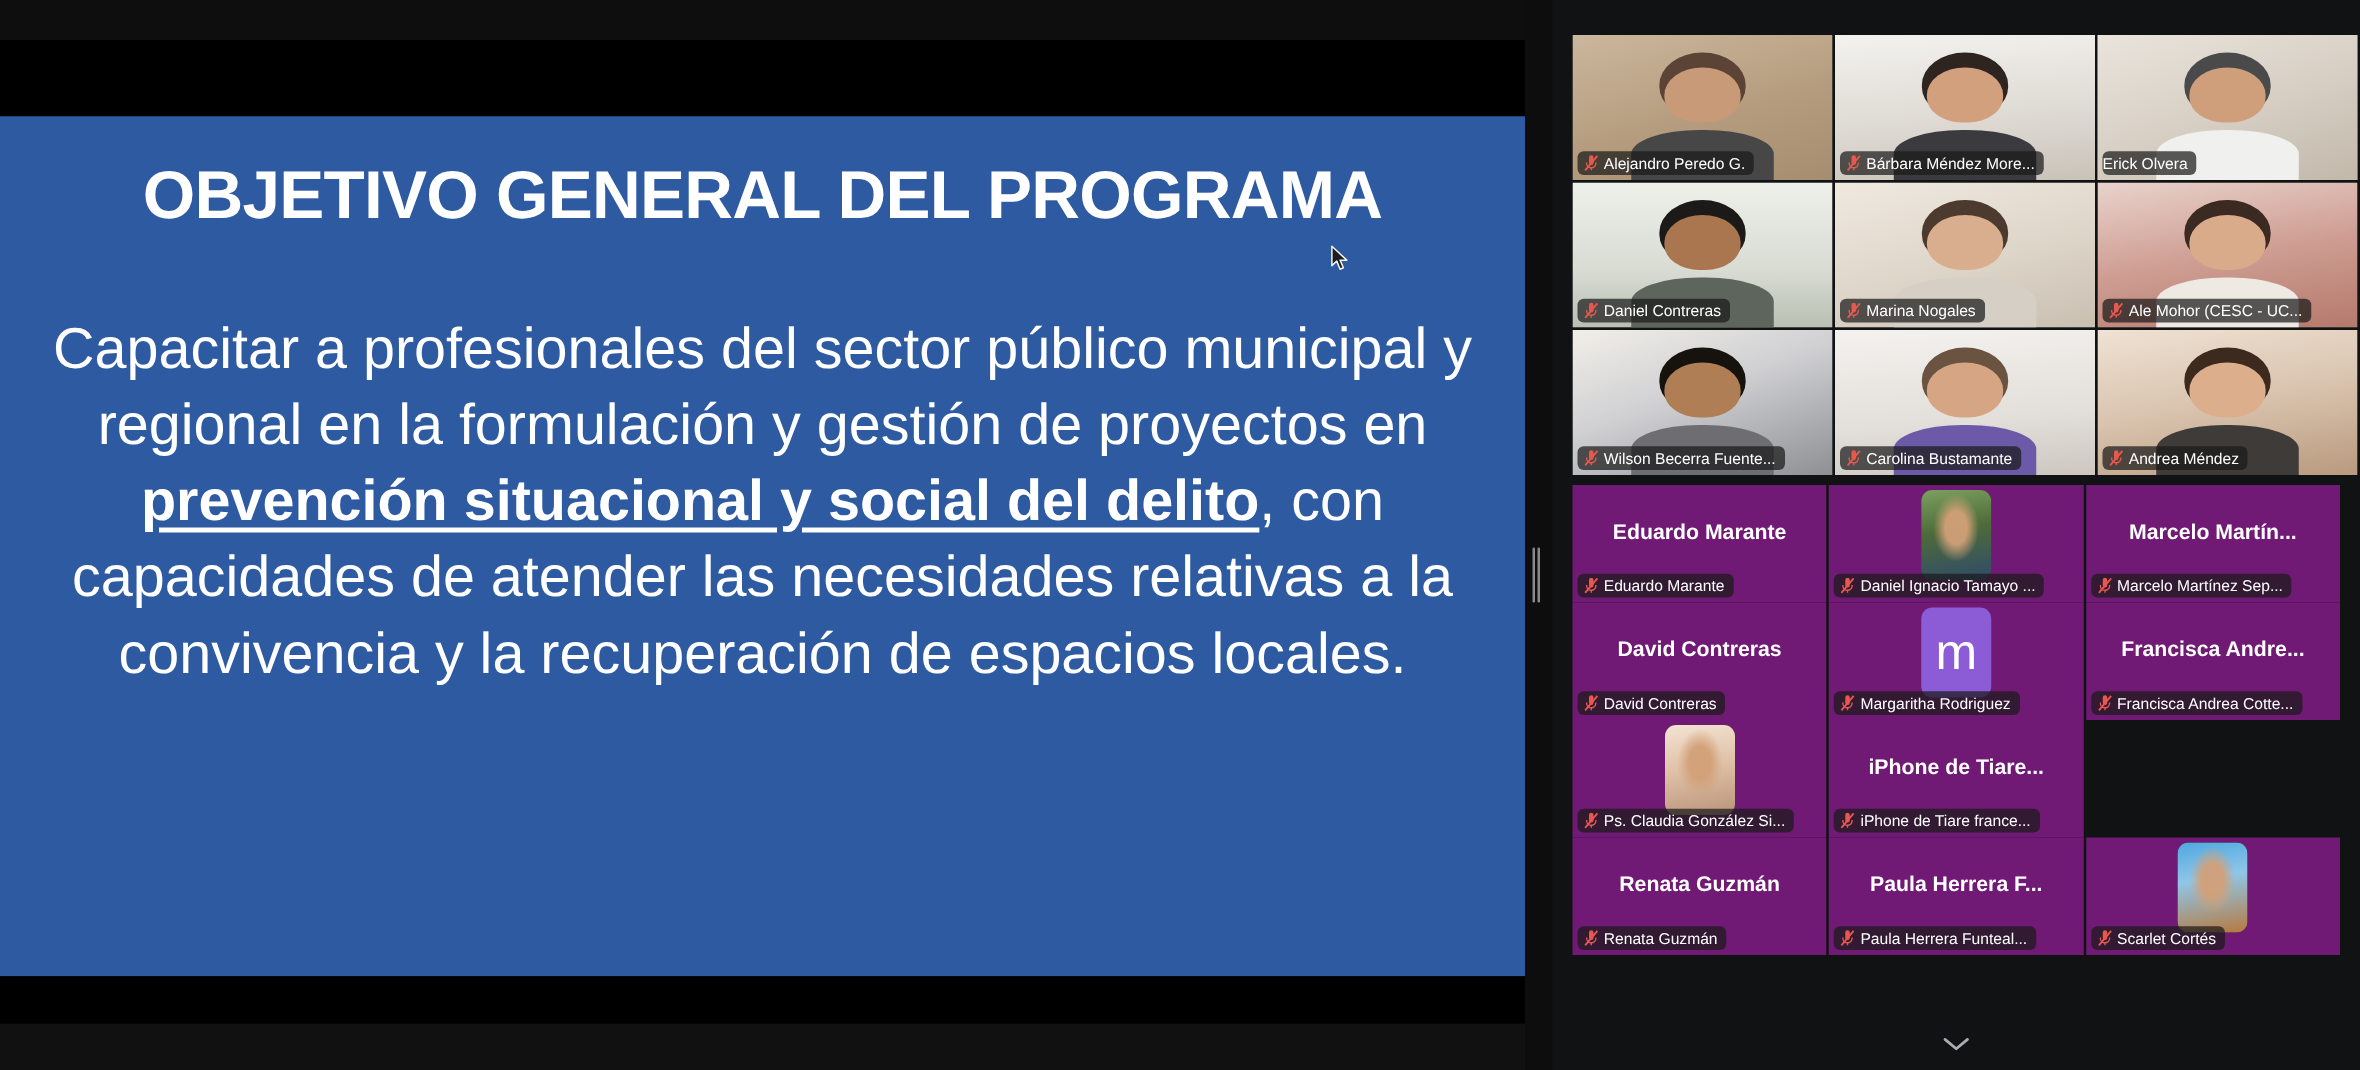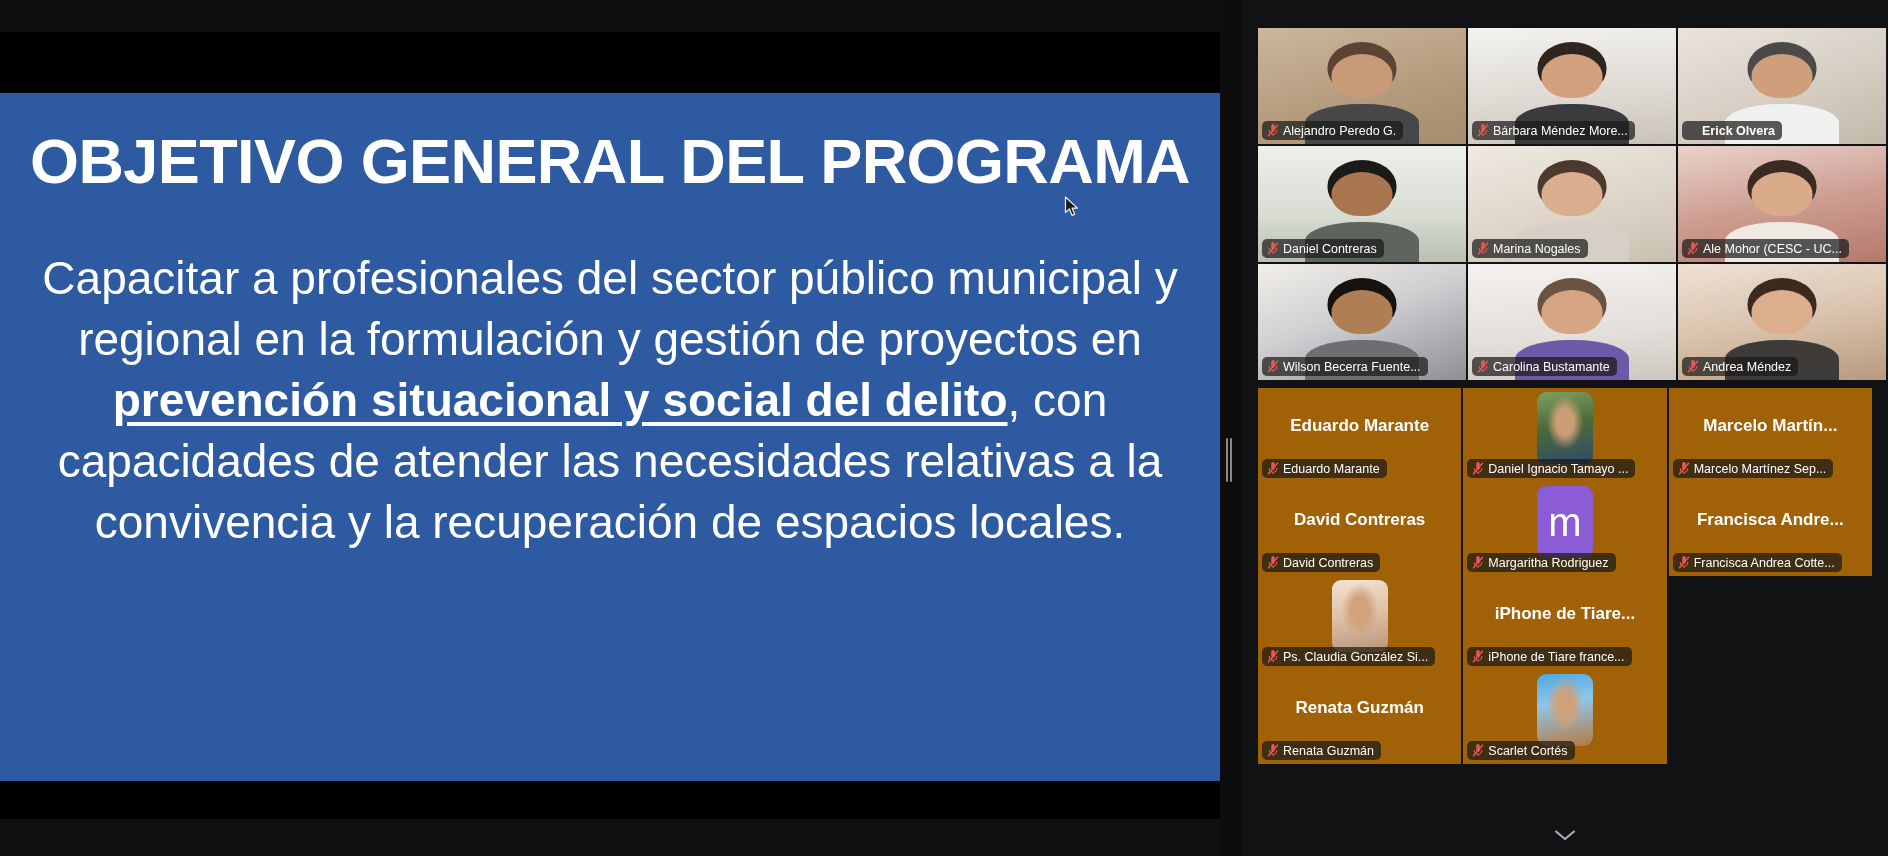--- a/index.html
+++ b/index.html
@@ -17,21 +17,21 @@
     background:#000; }
   #slide { position:absolute; left:0; top:93px; width:1220px; height:688px;
     background:#2d5aa0; }
   #share-black-bottom { position:absolute; left:0; top:781px; width:1220px;
     height:38px; background:#000; }
   #share-gutter-bottom { position:absolute; left:0; top:819px; width:1220px;
     height:37px; background:#111; }
 
   
   .slide-title { position:absolute; left:0; top:32px; width:1220px;
-    text-align:center; color:#ffffff; font-size:63px; font-weight:900;
+    text-align:center; color:#ffffff; font-size:54px; font-weight:900;
     letter-spacing:-0.6px; font-family:"Liberation Sans", sans-serif;
     white-space:nowrap; }
   .slide-body { position:absolute; left:40px; top:155px; width:1140px;
     text-align:center; color:#ffffff; font-size:46px; line-height:61px;
     font-weight:400; font-family:"Liberation Sans", sans-serif; }
   .slide-body b { font-weight:800; text-decoration:underline;
     text-underline-offset:6px; }
 
   
   #slide-toolbar { position:absolute; left:0; top:758px; width:200px; height:28px;
@@ -60,31 +60,31 @@
   .vtile.active { outline:3px solid #3ddc84; outline-offset:-3px; z-index:3; }
   .vbg { position:absolute; inset:0; }
   .vface { position:absolute; left:50%; transform:translateX(-50%);
     border-radius:50% 50% 46% 46%; }
   .vbody { position:absolute; left:50%; transform:translateX(-50%);
     border-radius:48% 48% 0 0; }
   .vname { position:absolute; left:4px; bottom:4px; max-width:calc(100% - 8px);
     display:flex; align-items:center; gap:4px; height:19px; padding:0 7px 0 5px;
     background:rgba(26,26,26,.72); border-radius:5px; color:#fff;
     font-size:12.5px; white-space:nowrap; overflow:hidden; }
-  .vname.nomuteicon { padding-left:20px;font-weight:bold; }
+  .vname.nomuteicon { padding-left:0; }
 
   
   .micoff { width:12px; height:13px; flex:0 0 12px; position:relative; }
   .micoff svg { display:block; }
 
   
   #name-rows { position:absolute; left:16px; top:388px; width:614px; }
   .nrow { position:relative; height:94px; display:grid;
     grid-template-columns:repeat(3,1fr); gap:2px; }
-  .ncell { position:relative; background:#a16207; overflow:hidden; }
+  .ncell { position:relative; background:#701a75; overflow:hidden; }
   .ncell .bigname { position:absolute; left:0; right:0; top:28px; text-align:center;
     color:#ffffff; font-size:17px; font-weight:700; white-space:nowrap;
     overflow:hidden; padding:0 6px; }
   .ncell .thumb { position:absolute; left:50%; transform:translateX(-50%); top:4px;
     width:56px; height:72px; border-radius:9px; overflow:hidden; background:#444; }
   .ncell .thumb .t-in { position:absolute; inset:0; }
   .ncell .vname { bottom:4px; }
   .avatar-letter { position:absolute; inset:0; display:flex; align-items:center;
     justify-content:center; color:#fff; font-size:40px; font-weight:400;
     font-family:"Liberation Sans", sans-serif; }
@@ -440,20 +440,34 @@
                   <path d="M4.2 1.9a1.8 1.8 0 0 1 3.6 0v4.2a1.8 1.8 0 0 1-3.6 0z" fill="#e8584f"></path>
                   <path d="M2.3 5.9v.6a3.7 3.7 0 0 0 7.4 0v-.6" stroke="#e8584f" stroke-width="1.1" fill="none"></path>
                   <path d="M6 10.2v1.9" stroke="#e8584f" stroke-width="1.1"></path>
                   <path d="M1.1 12.3 L10.9 0.7" stroke="#e8584f" stroke-width="1.5"></path>
                 </svg>
               </span>
               <span>Renata Guzmán</span>
             </div>
           </div>
           <div class="ncell">
+            <div class="bigname">Paula Herrera F...</div>
+            <div class="vname">
+              <span class="micoff">
+                <svg width="12" height="13" viewBox="0 0 12 13">
+                  <path d="M4.2 1.9a1.8 1.8 0 0 1 3.6 0v4.2a1.8 1.8 0 0 1-3.6 0z" fill="#e8584f"></path>
+                  <path d="M2.3 5.9v.6a3.7 3.7 0 0 0 7.4 0v-.6" stroke="#e8584f" stroke-width="1.1" fill="none"></path>
+                  <path d="M6 10.2v1.9" stroke="#e8584f" stroke-width="1.1"></path>
+                  <path d="M1.1 12.3 L10.9 0.7" stroke="#e8584f" stroke-width="1.5"></path>
+                </svg>
+              </span>
+              <span>Paula Herrera Funteal...</span>
+            </div>
+          </div>
+          <div class="ncell">
             <div class="thumb">
               <span class="t-in" style="background:linear-gradient(170deg,#4fa8e0 0%,#8fc6e8 40%,#b6793f 100%)"></span>
               <span class="t-in" style="background:radial-gradient(ellipse at 50% 42%, rgba(210,160,120,.95) 0 22%, rgba(0,0,0,0) 46%)"></span>
             </div>
             <div class="vname">
               <span class="micoff">
                 <svg width="12" height="13" viewBox="0 0 12 13">
                   <path d="M4.2 1.9a1.8 1.8 0 0 1 3.6 0v4.2a1.8 1.8 0 0 1-3.6 0z" fill="#e8584f"></path>
                   <path d="M2.3 5.9v.6a3.7 3.7 0 0 0 7.4 0v-.6" stroke="#e8584f" stroke-width="1.1" fill="none"></path>
                   <path d="M6 10.2v1.9" stroke="#e8584f" stroke-width="1.1"></path>

